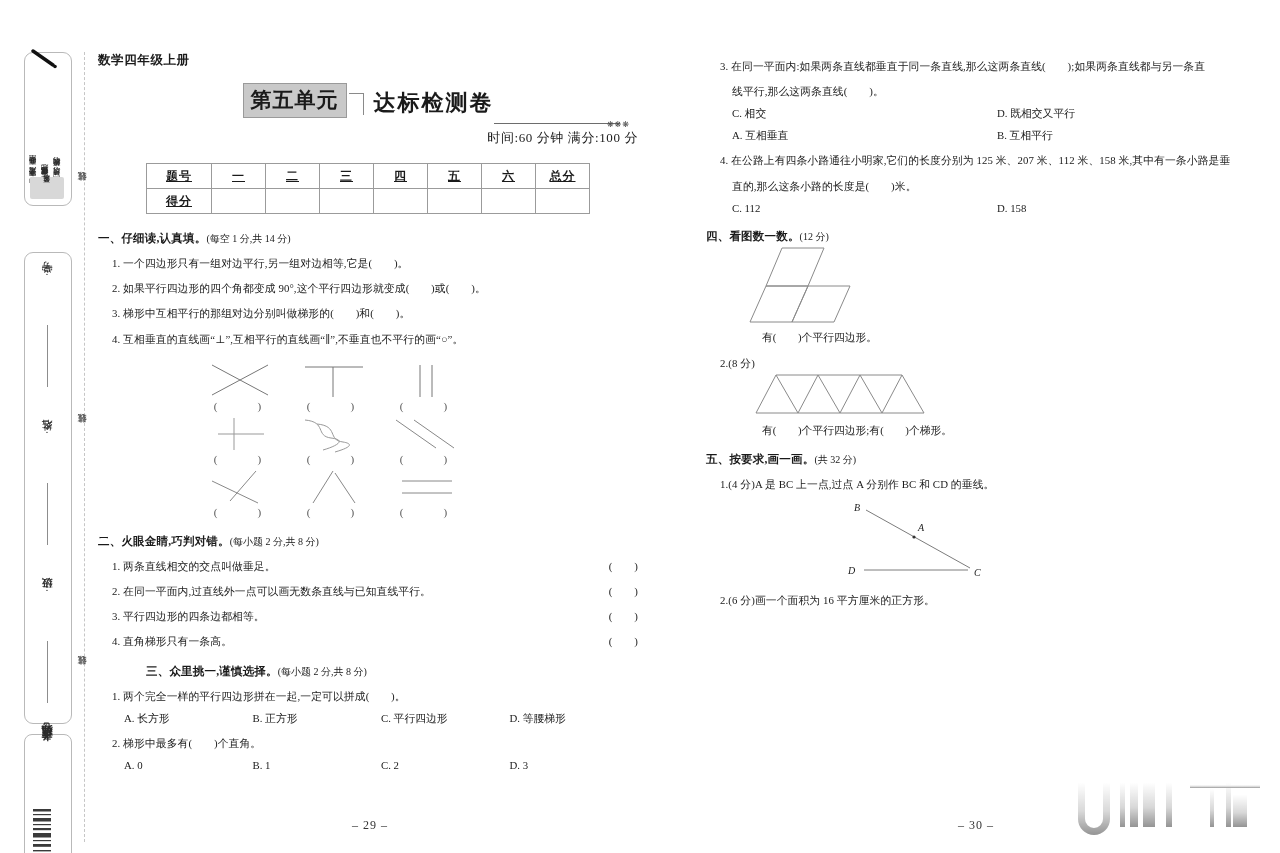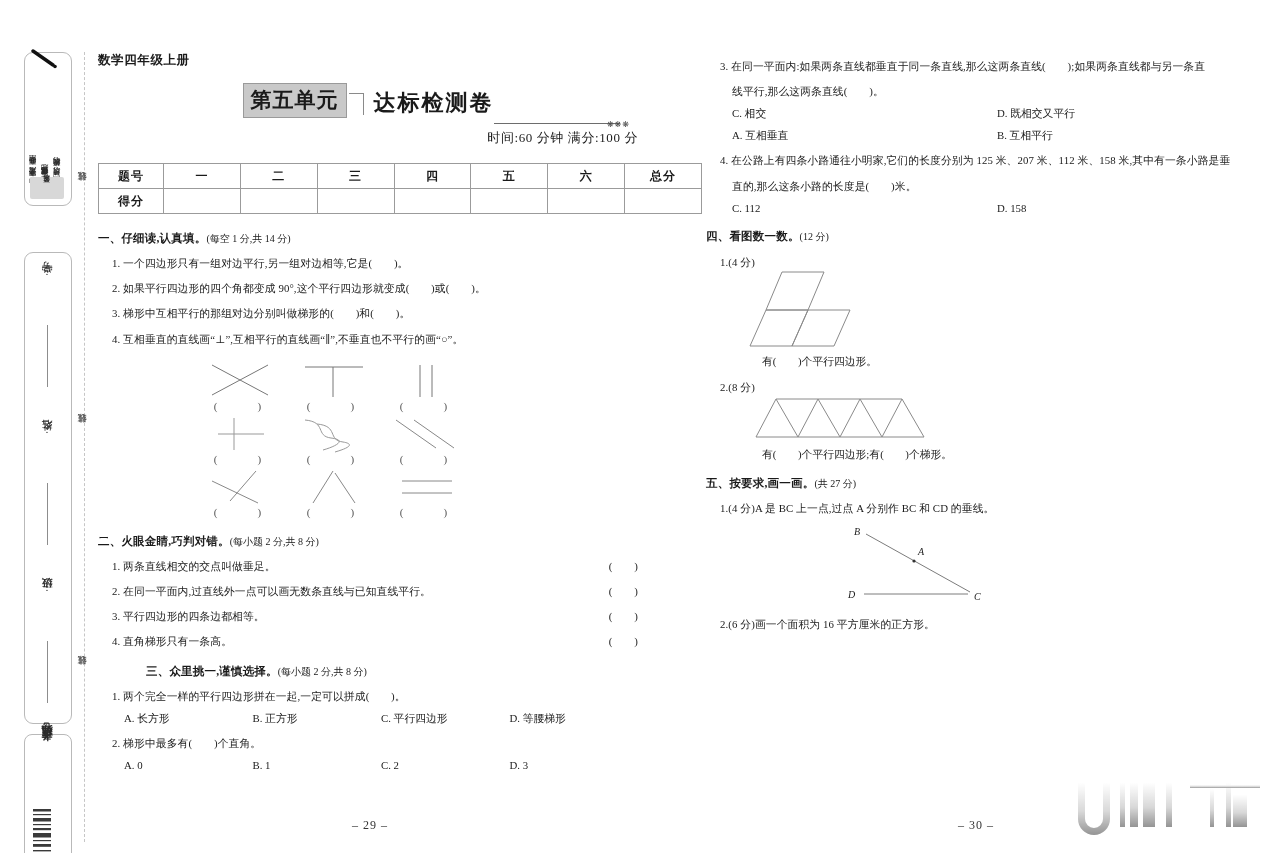--- a/index.html
+++ b/index.html
@@ -80,21 +80,21 @@
     font-family:"DejaVu Serif","Liberation Serif",serif;
   }
   .title-underline{
     position:absolute;right:18px;bottom:-6px;width:126px;height:1px;background:#6d6d6d;
   }
   .title-dots{position:absolute;right:8px;bottom:-11px;font-size:8px;letter-spacing:1px;color:#444;}
   .meta{text-align:right;font-size:13px;margin-top:11px;letter-spacing:.6px;}
 
   
   table.score{
-    width:604px;margin:16px auto 0;border-collapse:collapse;table-layout:fixed;
+    width:444px;margin:16px auto 0;border-collapse:collapse;table-layout:fixed;text-decoration:underline;
   }
   table.score td{
     border:1px solid #9b9b9b;height:22px;text-align:center;
     font-size:12px;font-weight:bold;letter-spacing:1px;
   }
   table.score td.lbl{width:62px;}
 
   
   .sec{font-size:11.5px;font-weight:bold;margin:17px 0 2px 0;letter-spacing:.2px;}
   .sec .pts{font-weight:normal;font-size:10px;letter-spacing:0;}
@@ -396,21 +396,20 @@
     <div class="q ind">直的,那么这条小路的长度是(　　)米。</div>
     <div class="opts two">
       <div>C. 112</div>
       <div>D. 158</div>
     </div>
 
     <div class="sec" style="margin-top:15px;">
       <span>四、看图数一数。</span><span class="pts">(12 分)</span>
     </div>
 
-    <div class="q" style="margin-top:10px;">1.(4 分)</div>
     <div class="fig-wrap">
       <svg width="160" height="78" viewBox="0 0 160 78">
         <g stroke="#8a8a8a" stroke-width="1" fill="none">
           <path d="M36 2 L78 2 L62 40 L20 40 Z"></path>
           <path d="M20 40 L62 40 L46 76 L4 76 Z"></path>
           <path d="M62 40 L104 40 L88 76 L46 76 Z"></path>
         </g>
       </svg>
     </div>
     <div class="ansline">有(　　)个平行四边形。</div>
@@ -428,21 +427,21 @@
           <line x1="94" y1="42" x2="114" y2="4"></line>
           <line x1="114" y1="4" x2="136" y2="42"></line>
           <line x1="136" y1="42" x2="156" y2="4"></line>
           <line x1="156" y1="4" x2="178" y2="42"></line>
         </g>
       </svg>
     </div>
     <div class="ansline">有(　　)个平行四边形;有(　　)个梯形。</div>
 
     <div class="sec" style="margin-top:14px;">
-      <span>五、按要求,画一画。</span><span class="pts">(共 27 分)</span>
+      <span>五、按要求,画一画。</span><span class="pts">(共 32 分)</span>
     </div>
 
     <div class="q">1.(4 分)A 是 BC 上一点,过点 A 分别作 BC 和 CD 的垂线。</div>
     <div class="fig-wrap" style="margin-left:130px;margin-top:6px;">
       <svg width="190" height="86" viewBox="0 0 190 86">
         <g stroke="#7c7c7c" stroke-width="1" fill="none">
           <line x1="30" y1="12" x2="134" y2="70"></line>
           <line x1="28" y1="72" x2="132" y2="72"></line>
         </g>
         <circle cx="78" cy="39" r="1.6" fill="#333"></circle>

